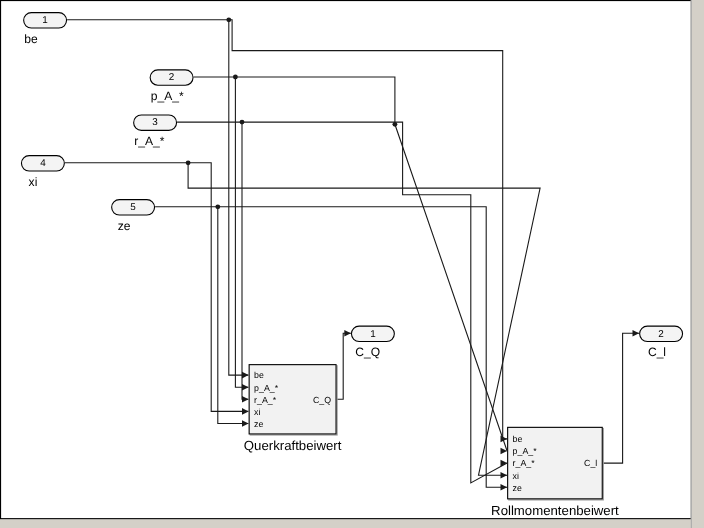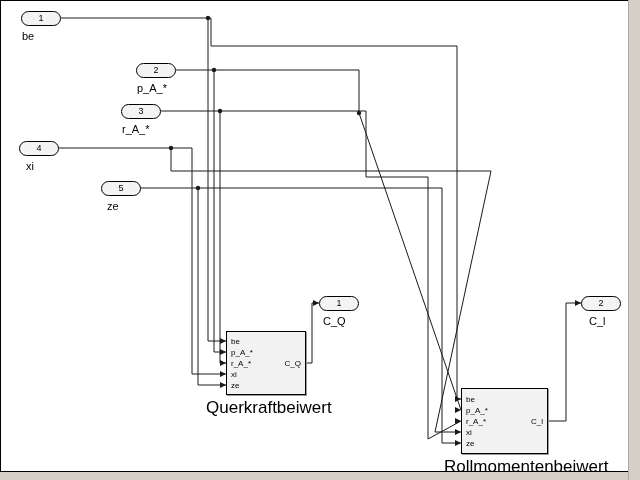--- a/index.html
+++ b/index.html
@@ -33,21 +33,21 @@
     position:absolute;box-sizing:border-box;background:#f2f2f2;
     border:1px solid #000;box-shadow:1px 1px 0 #9a9a9a;
   }
   .block .in{
     position:absolute;left:4px;font-size:8px;line-height:9px;color:#000;white-space:nowrap;
   }
   .block .out{
     position:absolute;right:4px;font-size:8px;line-height:9px;color:#000;white-space:nowrap;
   }
   .blocktitle{
-    position:absolute;font-size:17px;color:#000;white-space:nowrap;
+    position:absolute;font-size:12px;color:#000;text-align:center;white-space:nowrap;
   }
   svg{display:block;}
 </style>
 </head>
 <body>
 
 <div class="canvas">
 
   <svg class="wires" width="629" height="472" viewBox="0 0 629 472">
     <g stroke="#1a1a1a" stroke-width="1" fill="none">

